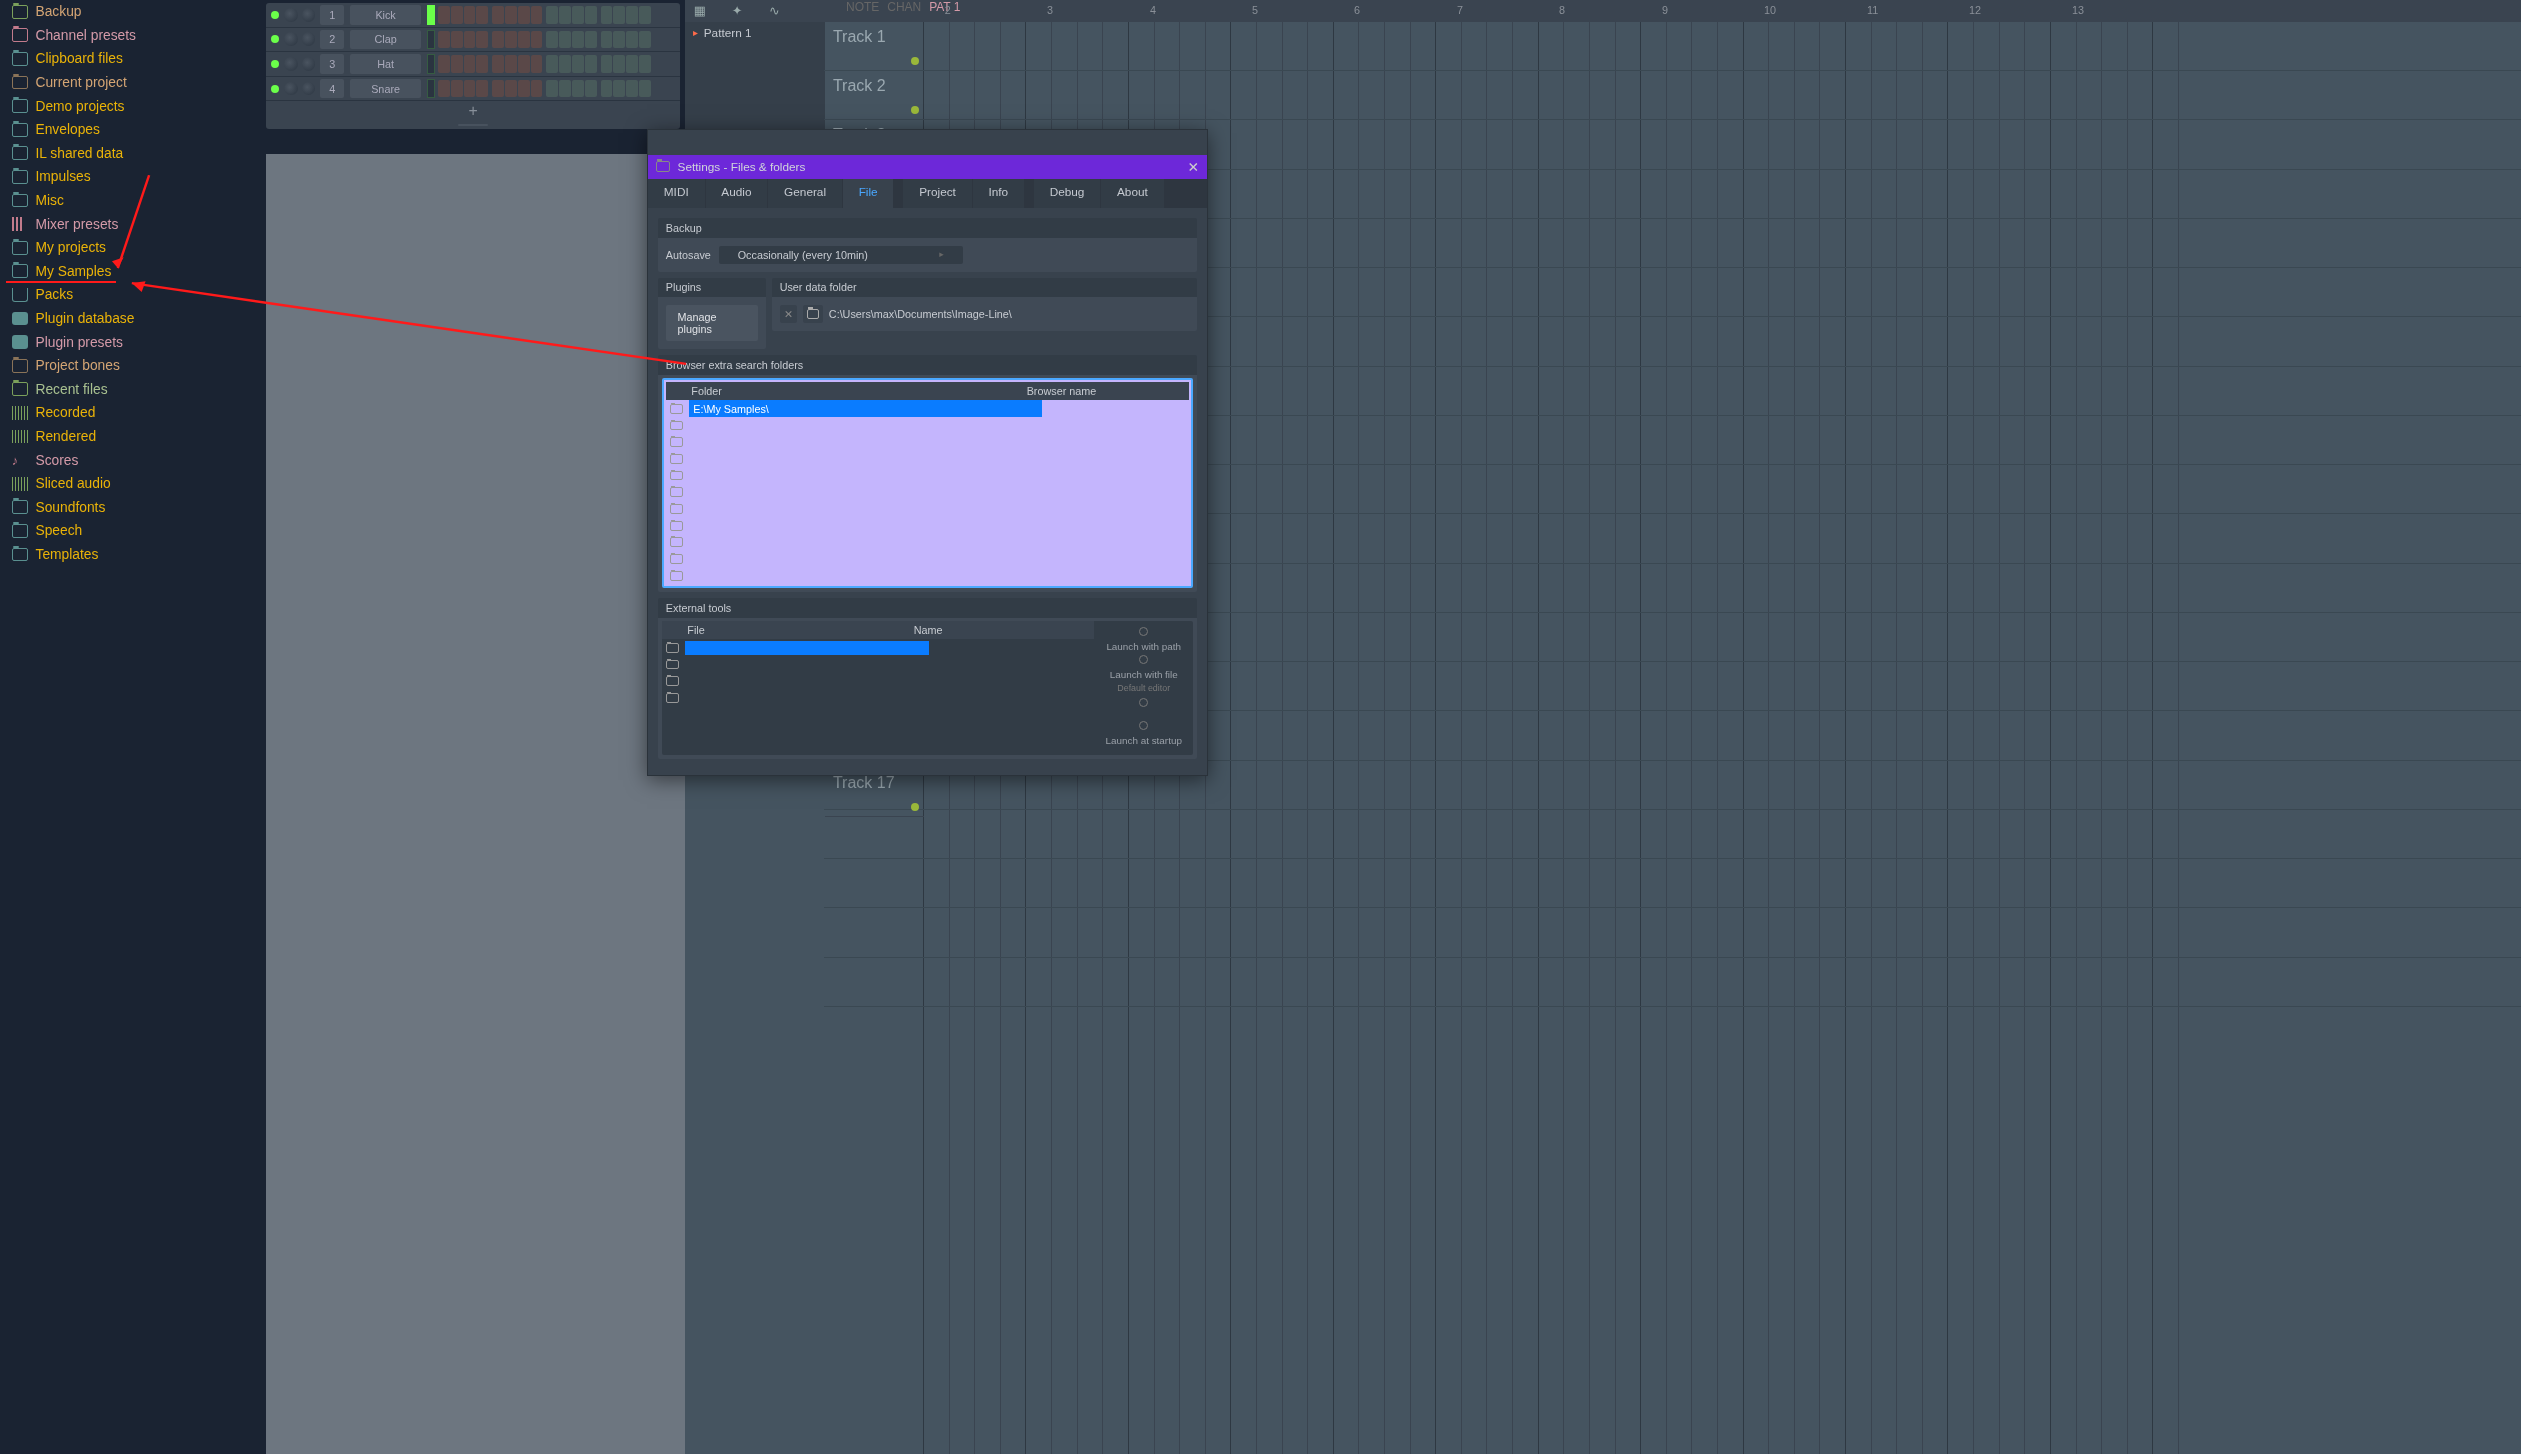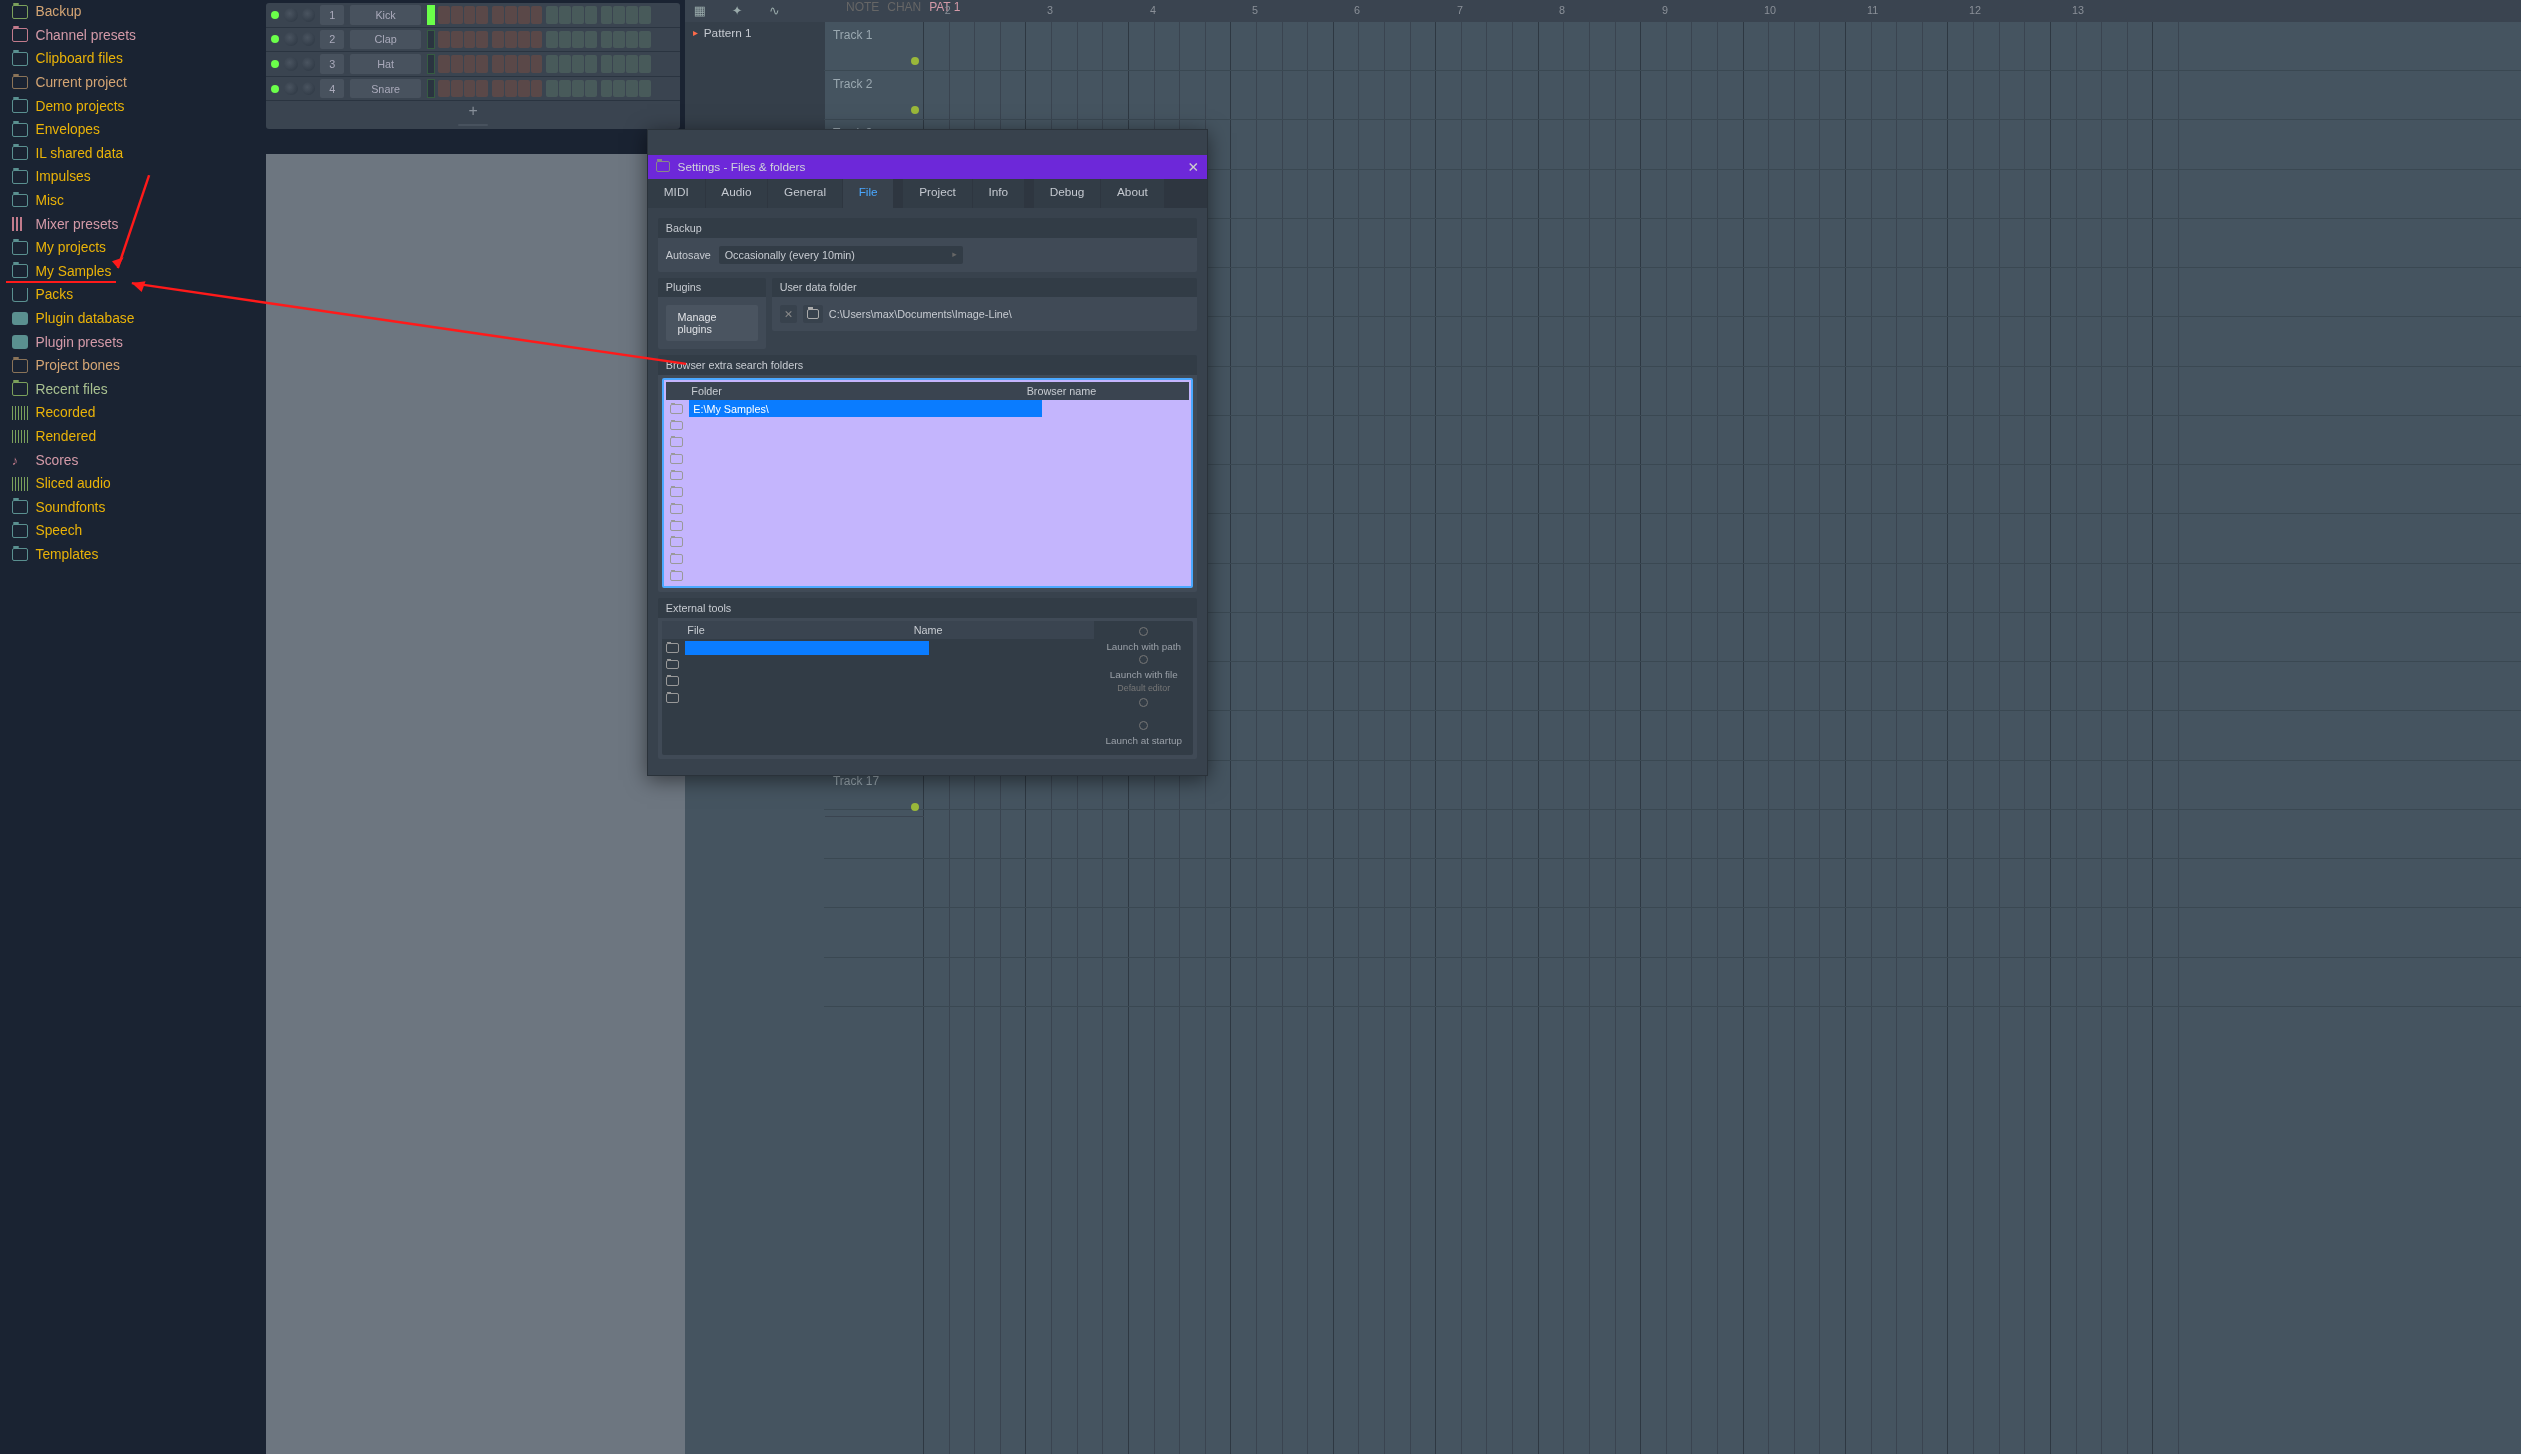--- a/index.html
+++ b/index.html
@@ -49,21 +49,21 @@
 .main-area { position: absolute; left: 266px; top: 154px; width: 419px; height: 1301px; background: #6d7680; }
 
 
 .playlist { position: absolute; left: 685px; top: 0; right: 0; height: 100%; background: #455460; }
 .playlist-toolbar { height: 21.7px; background: #3a4450; display:flex; align-items:center; padding:0 5.9px; gap:19.7px;}
 .playlist-toolbar-icon { width:17.7px; height:13.8px; display:inline-flex; align-items:center; justify-content:center; color:#9aa;}
 .playlist-patterns { position:absolute; left:0; top:21.7px; width:140px; background:#353f4a; height:108px; }
 .pattern-item { display:flex; align-items:center; padding:3.9px 7.9px; font-size:11.8px; color:#c5c9d0; }
 .pattern-marker { color:#ff6b4a; margin-right:5.9px; font-size:9.9px; }
 .track-header-col { position:absolute; left:140px; top:21.7px; width:99px; background:#455460; }
-.track-header { height:49px; border-bottom:1px solid #3a4450; padding:5.9px 7.9px; font-size:12px; color:#9aa8b0; display:flex; align-items:flex-start; position:relative; }
+.track-header { height:49px; border-bottom:1px solid #3a4450; padding:5.9px 7.9px; font-size:16px; color:#9aa8b0; display:flex; align-items:flex-start; position:relative; }
 .track-dot { position:absolute; bottom:4.9px; right:4.9px; width:7.9px; height:7.9px; border-radius:50%; background:#9ab83a; }
 .timeline-area { position:absolute; left:238px; top:0; right:0; height:100%; }
 .timeline-ruler { height:21.7px; background:#3a4450; display:flex; align-items:center; position:relative;}
 .timeline-ruler-sub { position:absolute; right:0; top:0; font-size:12px; color:#666; display:flex; gap:7.9px;}
 .ruler-num { position:absolute; font-size:10.8px; color:#8a9098; top:3.9px;}
 .grid-area { position:absolute; top:21.7px; left:0; right:0; bottom:0; }
 .grid-col { position:absolute; top:0; bottom:0; width:1px; background:#3a4450; }
 .grid-col.strong { background:#2e3842; }
 .track-row-bg { position:absolute; left:-99px; right:0; height:49px; border-bottom:1px solid #3a4852; }
 
@@ -75,21 +75,21 @@
 .dialog-close { margin-left: auto; cursor: pointer; font-size: 13.8px; color: #ccc; }
 .dialog-tabs { display: flex; background: #2e3640; height: 29.6px; }
 .dialog-tab { padding: 6.9px 15.8px; font-size: 11.8px; color: #c5c9d0; cursor: pointer; background:#323c46; margin-right:1px; position:relative;}
 .dialog-tab.spacer { background:transparent; flex:0 0 7.9px; padding:0;}
 .dialog-tab.active { color: #4aa8ff; background:#38424d;}
 .dialog-body { padding: 9.9px; }
 .section-header { font-size: 10.8px; color: #c8ccD2; padding: 3.9px 7.9px; background: #323c46; border-radius:2px 2px 0 0;}
 .section-body { background: #404a56; padding: 7.9px; margin-bottom: 5.9px; border-radius:0 0 2px 2px;}
 .autosave-row { display:flex; align-items:center; gap:7.9px; }
 .autosave-label { font-size:10.8px; color:#c8ccD2;}
-.dropdown { background:#323c46; padding:3px 6px; font-size:10.8px; color:#c8ccD2; width:244px; display:flex; justify-content:space-between; border-radius:2px;}
+.dropdown { background:#323c46; padding:3px 19px; font-size:10.8px; color:#c8ccD2; width:244px; display:flex; justify-content:space-between; border-radius:2px;}
 .dropdown-arrow { color:#666; font-size:8.9px;}
 .two-col { display:flex; gap:5.9px;}
 .two-col > div:first-child { width:108px;}
 .two-col > div:last-child { flex:1;}
 .btn { background:#4a5460; padding:5.9px 11.8px; font-size:10.8px; color:#e0e2e6; border-radius:2px; cursor:pointer; display:inline-block;}
 .path-row { display:flex; align-items:center; gap:5.9px; font-size:10.8px; color:#c8ccD2;}
 .path-icon-x { width:17.7px; height:17.7px; display:flex; align-items:center; justify-content:center; color:#888; background:#38424d; border-radius:2px; cursor:pointer;}
 .path-icon-folder { width:19.7px; height:17.7px; display:flex; align-items:center; justify-content:center; background:#38424d; border-radius:2px; cursor:pointer;}
 .path-icon-folder span { width:12.8px; height:9.9px; border:1.5px solid #aaa; border-radius:2px; position:relative; display:block;}
 .path-icon-folder span::before { content:''; position:absolute; top:-3px; left:0; width:4.9px; height:2px; background:#aaa;}

